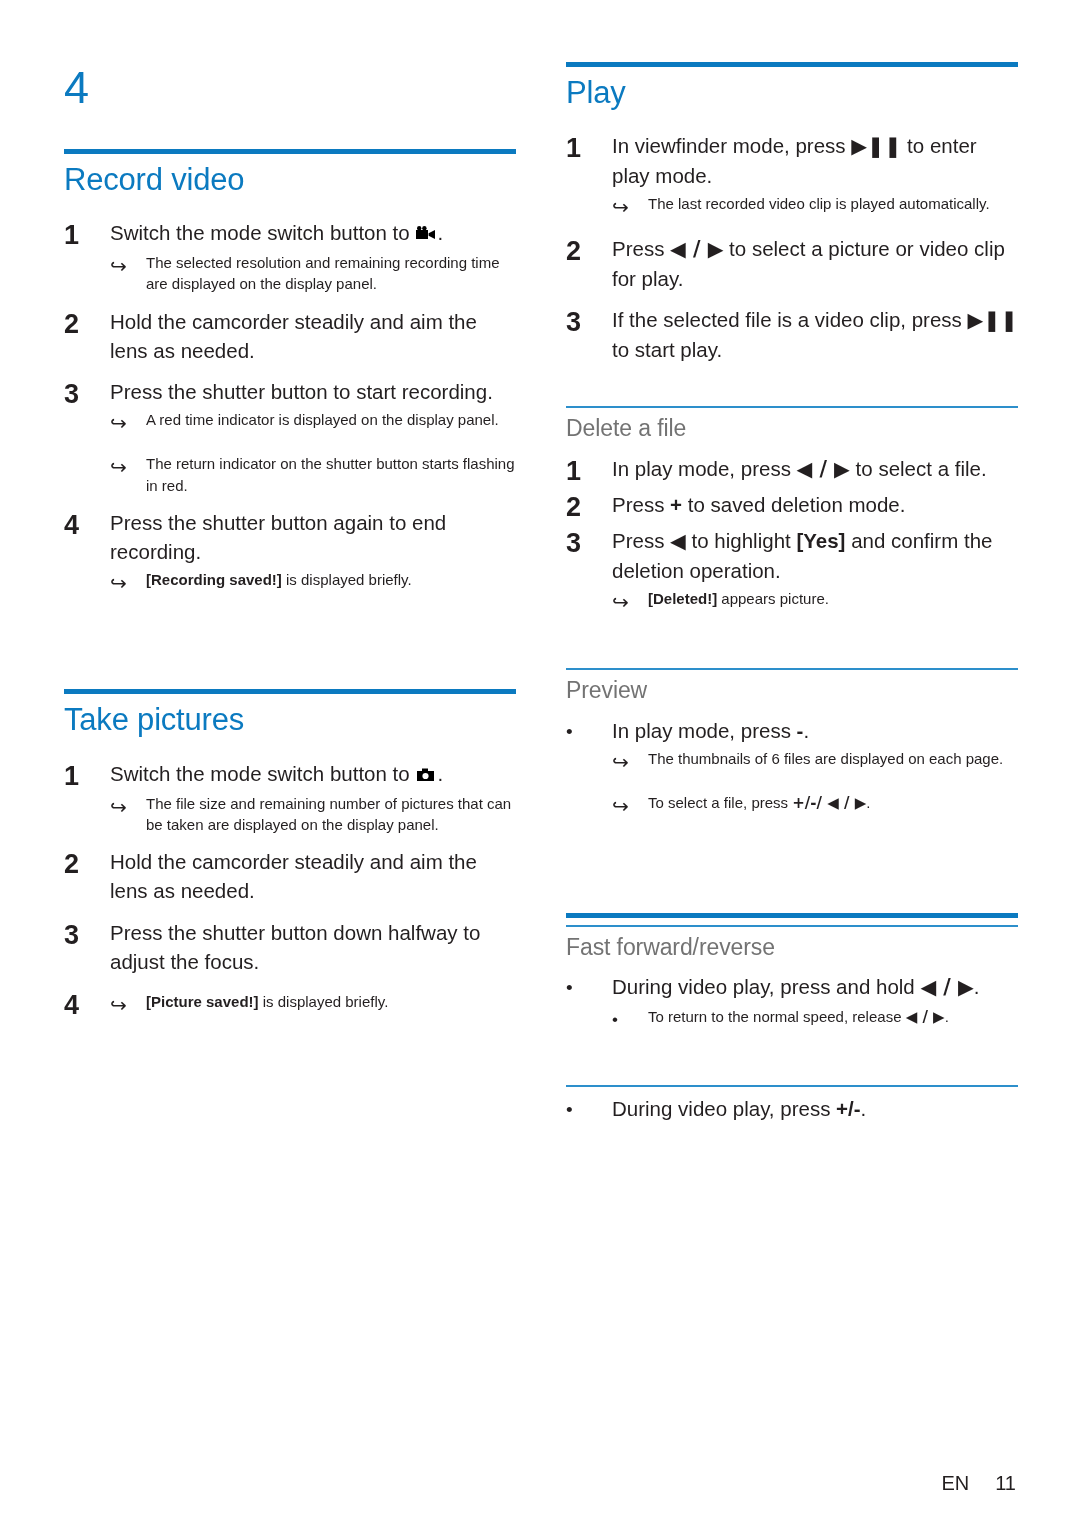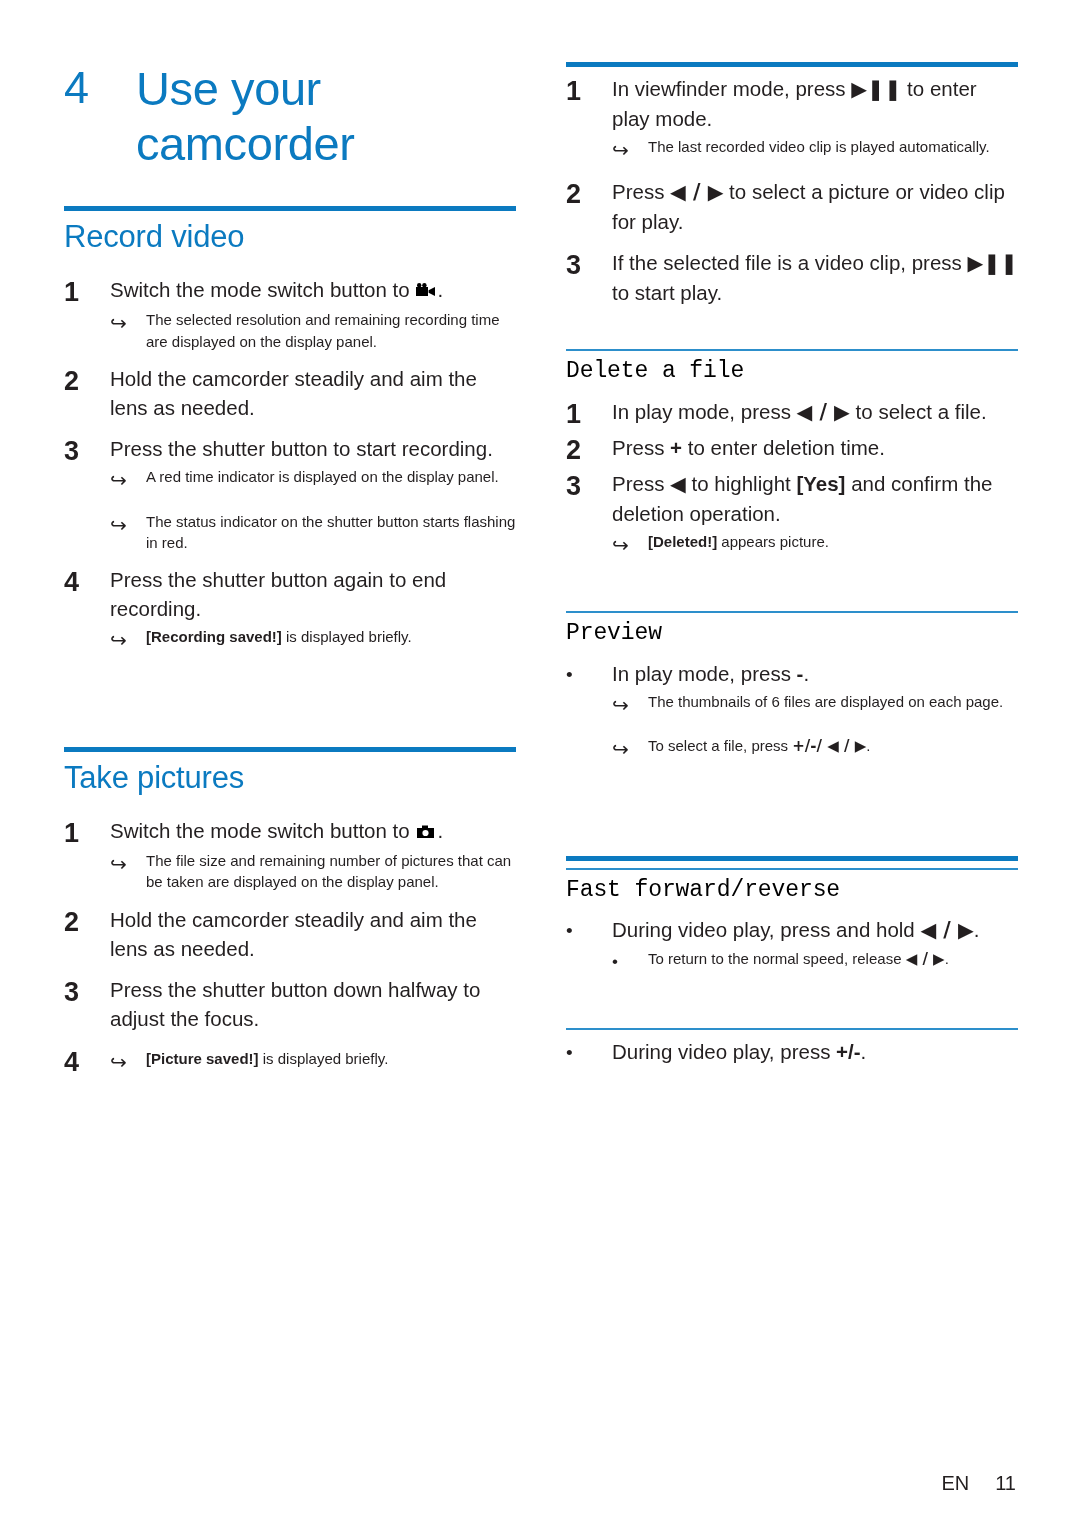--- a/index.html
+++ b/index.html
@@ -65,27 +65,26 @@
   
   h1.sec {
     color: #0b7ac0;
     font-size: 31px;
     font-weight: 400;
     line-height: 1.2;
     margin: 0 0 20px 0;
     letter-spacing: -0.2px;
   }
   h2.sub {
-    color: #000000;
+    color: #737373;
     font-size: 23px;
     font-weight: 400;
     line-height: 1.2;
     margin: 0 0 11px 0;
     letter-spacing: -0.1px;
-    font-family: Liberation Mono, monospace;
   }
 
   
   .steps {
     margin: 0;
     padding: 0;
     list-style: none;
   }
   .step {
     display: flex;
@@ -167,21 +166,20 @@
 <body>
 
 <div class="page">
 
   <div class="columns">
 
     <div class="col">
 
       <div class="chapter">
         <div class="chapter-num">4</div>
-        <div class="chapter-title">Use your camcorder</div>
       </div>
 
       <div class="rule-thick"></div>
       <h1 class="sec">Record video</h1>
 
       <ul class="steps">
         <li class="step">
           <div class="step-marker">1</div>
           <div class="step-body">
             <span>Switch the mode switch button to </span><span class="icon-inline"><svg width="22" height="16" viewBox="0 0 22 16">
@@ -208,21 +206,21 @@
           <div class="step-marker">3</div>
           <div class="step-body">
             <span>Press the shutter button to start recording.</span>
             <ul class="substeps">
               <li class="substep">
                 <span class="substep-marker glyph">↪</span>
                 <span class="substep-body">A red time indicator is displayed on the display panel.</span>
               </li>
               <li class="substep" style="margin-top:16px;">
                 <span class="substep-marker glyph">↪</span>
-                <span class="substep-body">The status indicator on the shutter button starts flashing in red.</span>
+                <span class="substep-body">The return indicator on the shutter button starts flashing in red.</span>
               </li>
             </ul>
           </div>
         </li>
 
         <li class="step">
           <div class="step-marker">4</div>
           <div class="step-body">
             <span>Press the shutter button again to end recording.</span>
             <ul class="substeps">
@@ -279,20 +277,21 @@
             </ul>
           </div>
         </li>
       </ul>
 
     </div>
 
     <div class="col">
 
       <div class="rule-thick"></div>
+      <h1 class="sec">Play</h1>
 
       <ul class="steps">
         <li class="step">
           <div class="step-marker">1</div>
           <div class="step-body">
             <span>In viewfinder mode, press </span><span class="b glyph nowrap">▶❚❚</span><span> to enter play mode.</span>
             <ul class="substeps">
               <li class="substep">
                 <span class="substep-marker glyph">↪</span>
                 <span class="substep-body">The last recorded video clip is played automatically.</span>
@@ -324,21 +323,21 @@
       <ul class="steps">
         <li class="step tight">
           <div class="step-marker">1</div>
           <div class="step-body">
             <span>In play mode, press </span><span class="b glyph nowrap">◀ / ▶</span><span> to select a file.</span>
           </div>
         </li>
         <li class="step tight">
           <div class="step-marker">2</div>
           <div class="step-body">
-            <span>Press </span><span class="b">+</span><span> to enter deletion time.</span>
+            <span>Press </span><span class="b">+</span><span> to saved deletion mode.</span>
           </div>
         </li>
         <li class="step">
           <div class="step-marker">3</div>
           <div class="step-body">
             <span>Press </span><span class="b glyph nowrap">◀</span><span> to highlight </span><span class="b">[Yes]</span><span> and confirm the deletion operation.</span>
             <ul class="substeps">
               <li class="substep">
                 <span class="substep-marker glyph">↪</span>
                 <span class="substep-body"><span class="b">[Deleted!]</span><span> appears picture.</span></span>

